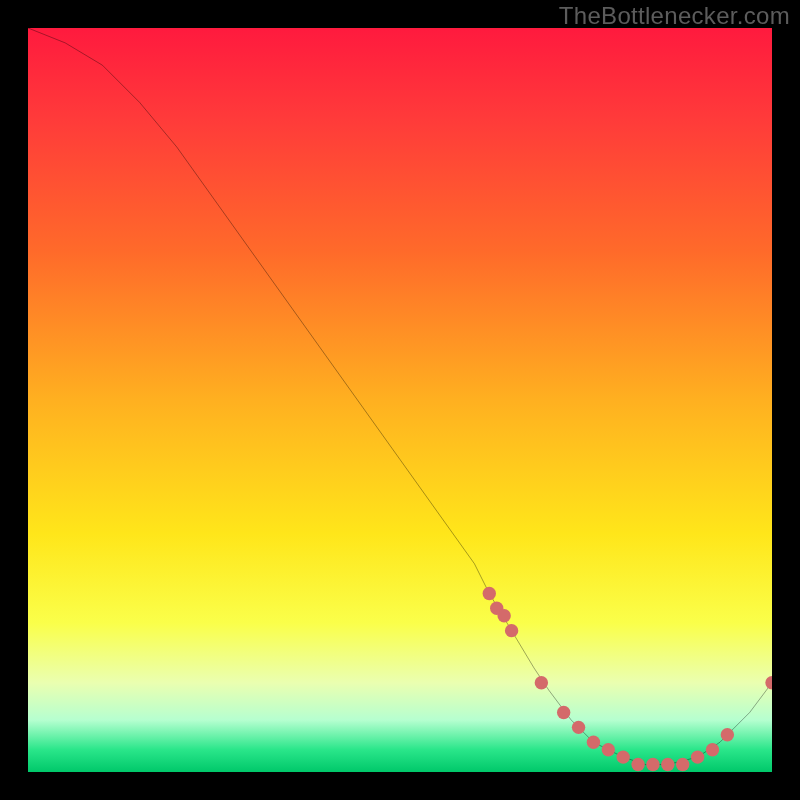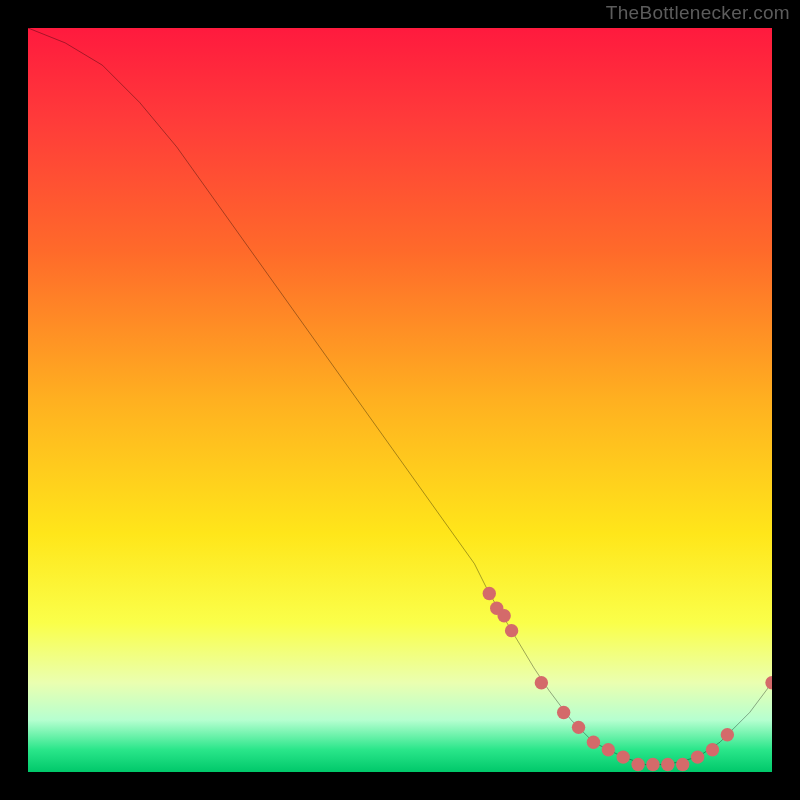--- a/index.html
+++ b/index.html
@@ -14,21 +14,21 @@
   .frame {
     position: relative;
     width: 800px;
     height: 800px;
     background: #000;
   }
   .watermark {
     position: absolute;
     top: 2px;
     right: 10px;
-    font-size: 19px;
+    font-size: 24px;
     color: #5c5c5c;
     letter-spacing: 0.3px;
     font-weight: 500;
     z-index: 20;
   }
   .plot-area {
     position: absolute;
     left: 28px;
     top: 28px;
     width: 744px;

